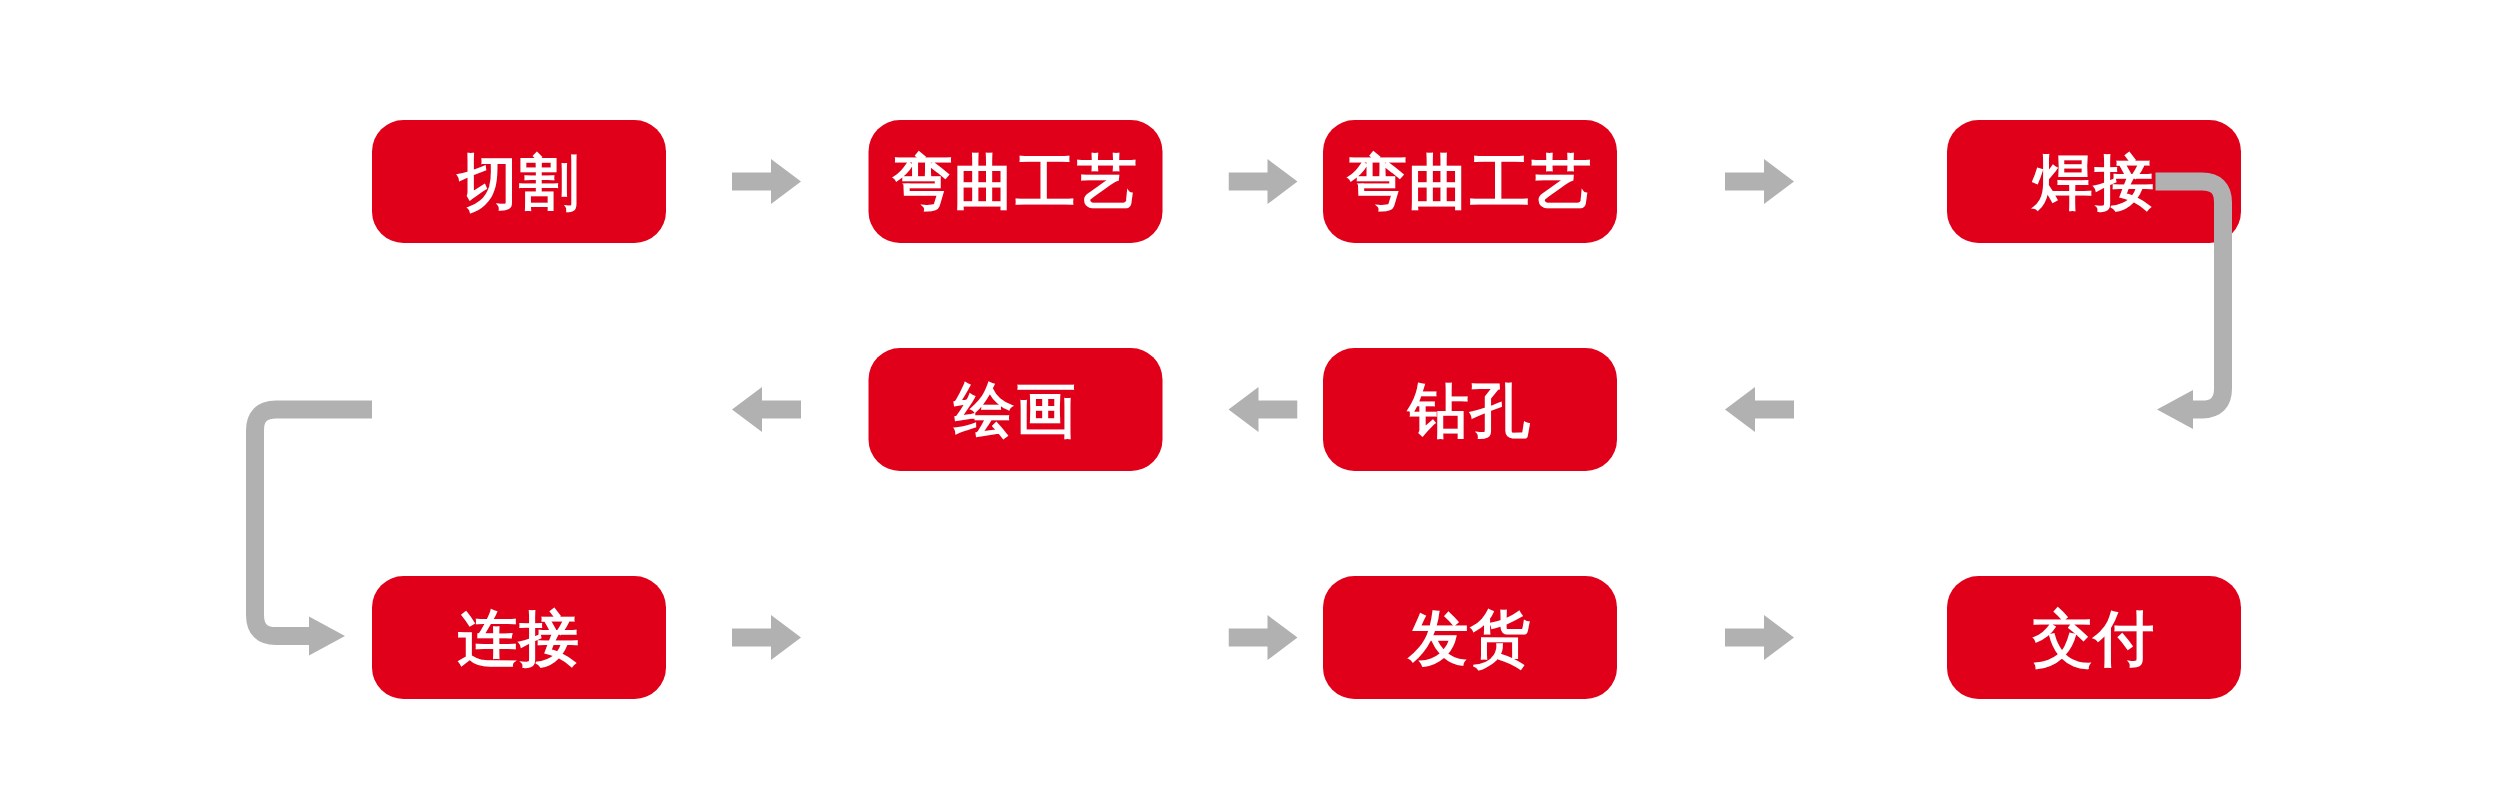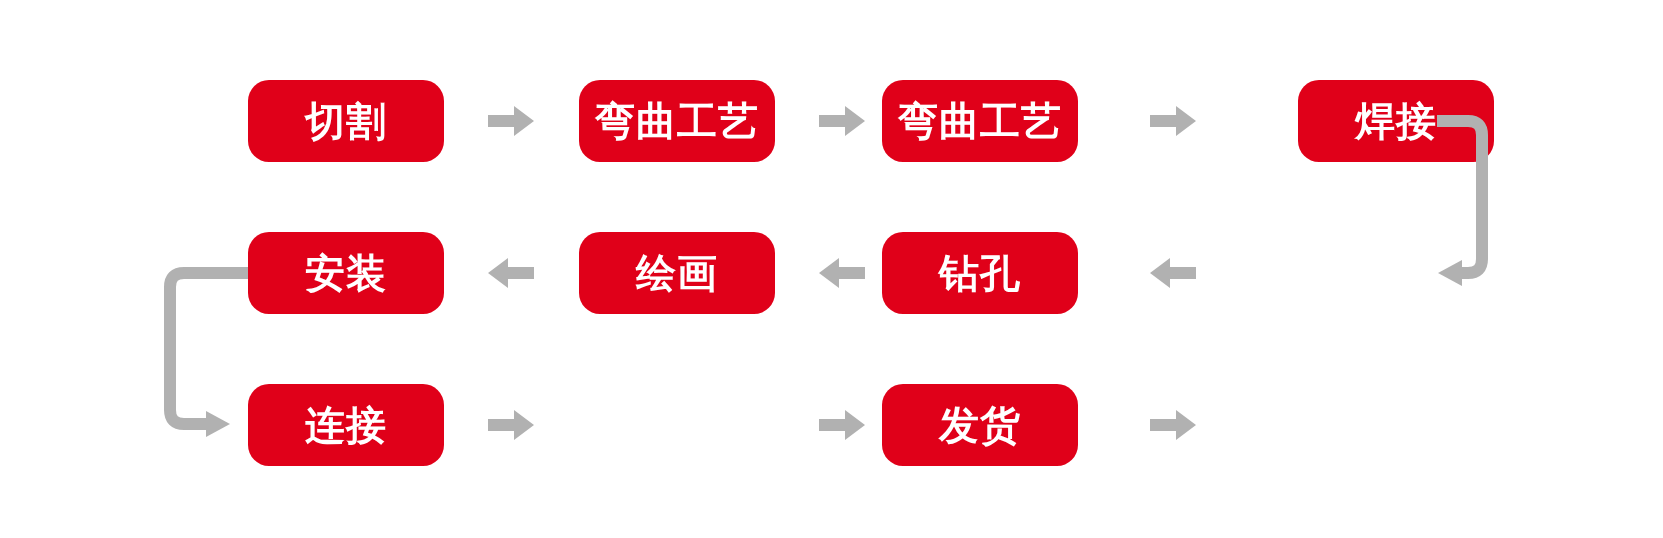--- a/index.html
+++ b/index.html
@@ -35,26 +35,26 @@
 </head>
 <body>
 
 <div id="canvas">
 
   <div class="box r1 c1">切割</div>
   <div class="box r1 c2">弯曲工艺</div>
   <div class="box r1 c3">弯曲工艺</div>
   <div class="box r1 c4">焊接</div>
 
-  <div class="box r2 c1">安装</div>
   <div class="box r2 c3">钻孔</div>
   <div class="box r2 c2">绘画</div>
 
   <div class="box r3 c1">连接</div>
   <div class="box r3 c3">发货</div>
+  <div class="box r3 c4">交付</div>
 
   <svg class="harrow g1 ar1" viewBox="0 0 46 30">
       <polygon class="arrow-fill" points="0,9 26,9 26,0 46,15 26,30 26,21 0,21"></polygon>
     </svg>
   <svg class="harrow g2 ar1" viewBox="0 0 46 30">
       <polygon class="arrow-fill" points="0,9 26,9 26,0 46,15 26,30 26,21 0,21"></polygon>
     </svg>
   <svg class="harrow g3 ar1" viewBox="0 0 46 30">
       <polygon class="arrow-fill" points="0,9 26,9 26,0 46,15 26,30 26,21 0,21"></polygon>
     </svg>

